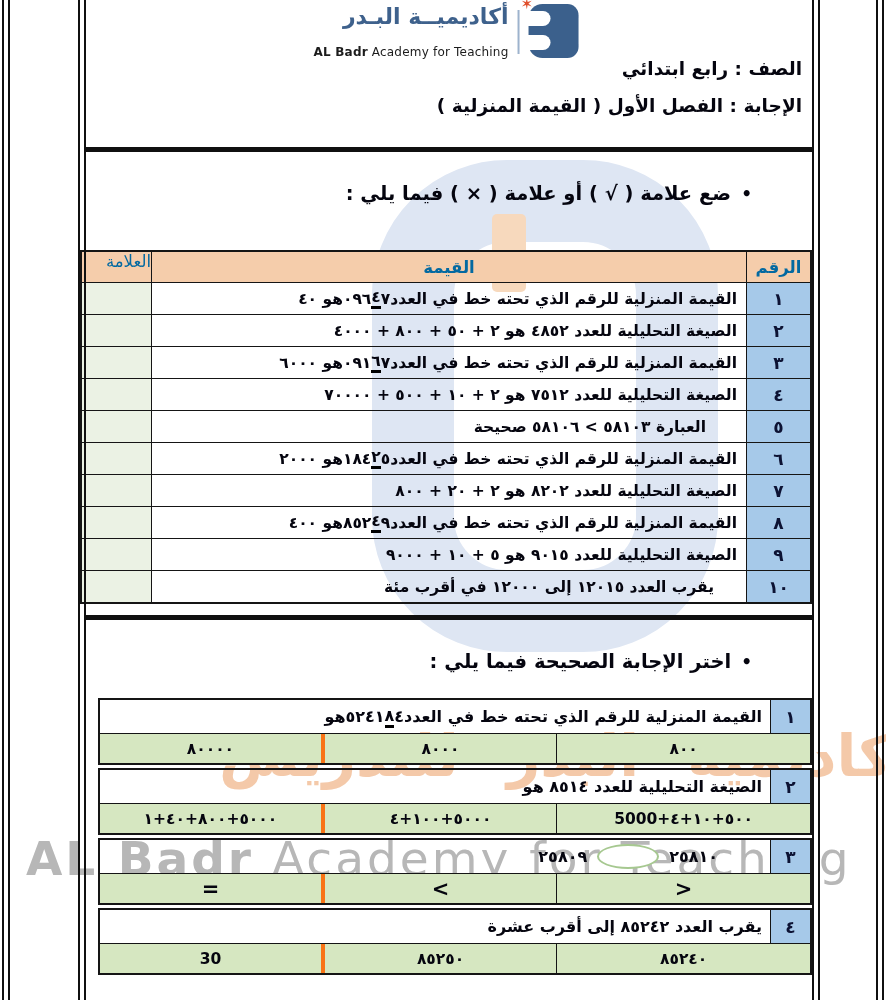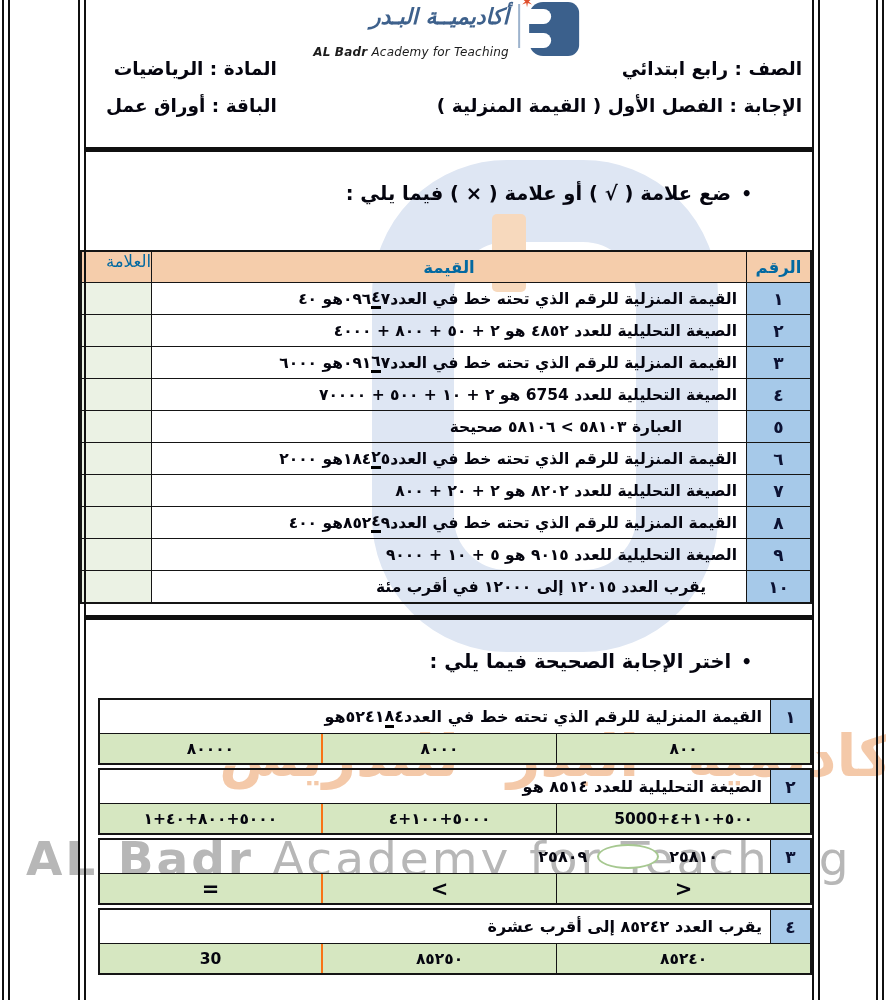--- a/index.html
+++ b/index.html
@@ -21,21 +21,21 @@
            word-spacing:28px; direction:rtl; }
   .wm-en { position:absolute; top:831px; left:26px; white-space:nowrap; z-index:0;
            font-size:47px; color:#b7b7b7; letter-spacing:3px; direction:ltr; }
   .wm-en b { font-weight:bold; }
 
   
   .content { position:absolute; left:80px; top:0; width:732px; height:1000px; z-index:2; }
 
   
   .logo { position:absolute; top:2px; left:50%; transform:translateX(-50%);
-          display:flex; direction:ltr; align-items:flex-start; gap:9px;font-style:italic; }
+          display:flex; direction:ltr; align-items:center; gap:9px; }
   .logo-text { text-align:right; padding-top:2px; }
   .logo-ar { font-size:22px; font-weight:bold; color:#3e618c; letter-spacing:1px; }
   .logo-en { font-size:12px; color:#1c1c1c; margin-top:16px; letter-spacing:.2px; }
   .logo-sep { width:2px; height:44px; background:#9db3cd; margin-top:2px; }
   .b-icon { position:relative; width:50px; height:54px; background:#3b608c;
             border-radius:14px 11px 11px 14px; }
   .b-cut { position:absolute; left:-8px; width:30px; height:15px; background:#ffffff;
            border-radius:0 9px 9px 0; }
   .b-cut.top { top:7px; } .b-cut.bot { top:31px; }
   .star { position:absolute; top:-9px; left:-8px; font-size:15px; color:#e04f2c; }
@@ -70,21 +70,21 @@
   .qblock { border:2px solid #151515; margin-bottom:3px; background:transparent; }
   .qrow { display:flex; height:33px; }
   .q-num { width:40px; border-left:1px solid #151515; background:#a6c9e9;
            display:flex; align-items:center; justify-content:center;
            font-weight:bold; font-size:17px; color:#0c1233; }
   .q-text { flex:1; display:flex; align-items:center; justify-content:flex-start;
             padding:0 8px; font-weight:bold; font-size:16px; white-space:nowrap; overflow:hidden; }
   .orow { display:flex; height:30px; border-top:1px solid #151515; }
   .opt { display:flex; align-items:center; justify-content:center; background:#d6e7c1;
          font-weight:bold; font-size:15.5px; direction:ltr; }
-  .opt.o1 { width:35.6%; } .opt.o2 { width:33.3%; border-left:2px solid #f97316;
+  .opt.o1 { width:35.6%; } .opt.o2 { width:33.3%; border-left:4px solid #f97316;
          border-right:1px solid #151515; } .opt.o3 { width:31.1%; }
   .opt.sym { font-size:21px; }
   .oval { width:62px; height:25px; border:2px solid #a6c890; border-radius:50%;
           background:#fff; margin:0 8px; }
   .q3cell { gap:2px; padding-right:52px; }
 </style>
 </head>
 <body>
 
 <div class="page">
@@ -118,24 +118,20 @@
         <div class="b-cut top"></div>
         <div class="b-cut bot"></div>
       </div>
     </div>
 
     <div class="fields">
       <div class="col">
         <div>الصف : رابع ابتدائي</div>
         <div>الإجابة : الفصل الأول ( القيمة المنزلية )</div>
       </div>
-      <div class="col">
-        <div>المادة : الرياضيات</div>
-        <div>الباقة : أوراق عمل</div>
-      </div>
     </div>
 
     <div class="sec-head" id="head1">
       <span class="bullet">•</span>
       <span>ضع علامة ( √ ) أو علامة ( × ) فيما يلي :</span>
     </div>
 
     <div class="t1">
       <div class="t1row hdr">
         <div class="c-num">الرقم</div>
@@ -168,27 +164,27 @@
             <span>٧</span>
             <span class="u-digit">٦</span>
             <span>٠٩١</span>
             <span> هو ٦٠٠٠</span>
           </div>
         <div class="c-mark"></div>
       </div>
       <div class="t1row">
         <div class="c-num">٤</div>
         <div class="c-sent">
-            <span>الصيغة التحليلية للعدد 6754 هو ٢ + ١٠ + ٥٠٠ + ٧٠٠٠٠</span>
+            <span>الصيغة التحليلية للعدد ٧٥١٢ هو ٢ + ١٠ + ٥٠٠ + ٧٠٠٠٠</span>
           </div>
         <div class="c-mark"></div>
       </div>
       <div class="t1row">
         <div class="c-num">٥</div>
-        <div class="c-sent" style="padding-right:64px">
+        <div class="c-sent" style="padding-right:40px">
             <span>العبارة ٥٨١٠٣ &gt; ٥٨١٠٦ صحيحة</span>
           </div>
         <div class="c-mark"></div>
       </div>
       <div class="t1row">
         <div class="c-num">٦</div>
         <div class="c-sent">
             <span>القيمة المنزلية للرقم الذي تحته خط في العدد </span>
             <span>٥</span>
             <span class="u-digit">٢</span>
@@ -217,21 +213,21 @@
       </div>
       <div class="t1row">
         <div class="c-num">٩</div>
         <div class="c-sent">
             <span>الصيغة التحليلية للعدد ٩٠١٥ هو ٥ + ١٠ + ٩٠٠٠</span>
           </div>
         <div class="c-mark"></div>
       </div>
       <div class="t1row">
         <div class="c-num">١٠</div>
-        <div class="c-sent" style="padding-right:40px">
+        <div class="c-sent" style="padding-right:32px">
             <span>يقرب العدد ١٢٠١٥ إلى ١٢٠٠٠ في أقرب مئة</span>
           </div>
         <div class="c-mark"></div>
       </div>
     </div>
 
     <div class="sec-head" id="head2">
       <span class="bullet">•</span>
       <span>اختر الإجابة الصحيحة فيما يلي :</span>
     </div>

